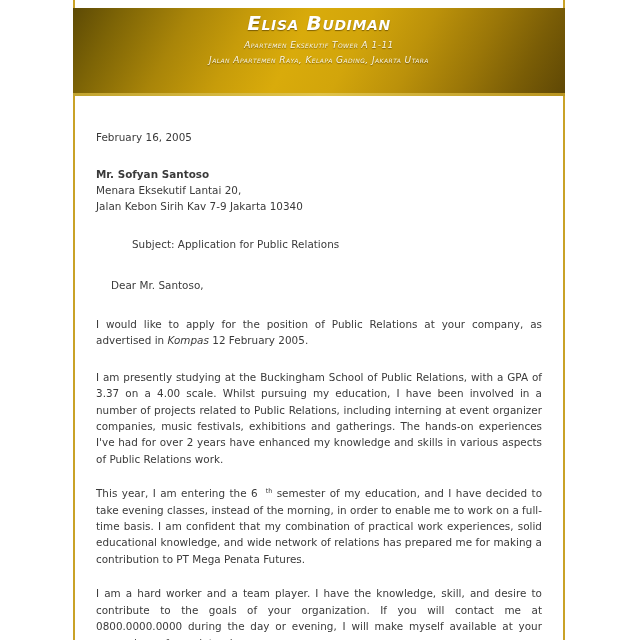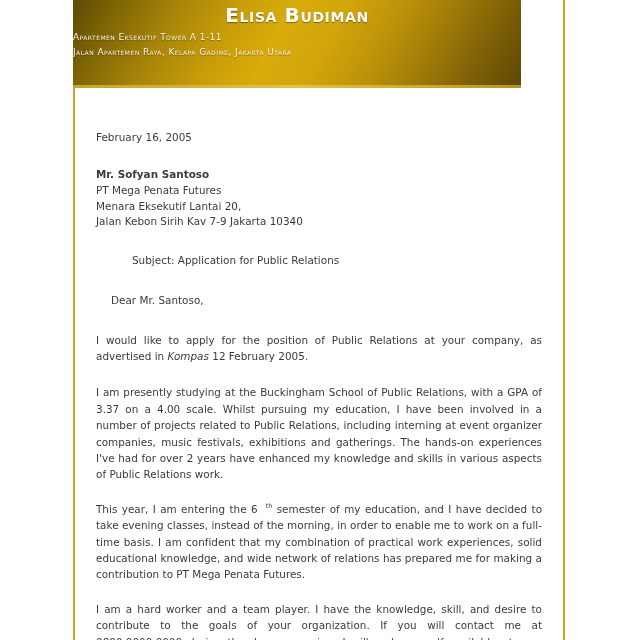--- a/index.html
+++ b/index.html
@@ -23,37 +23,38 @@
     background: #ffffff;
     border-left: 2px solid #c9a227;
     border-right: 2px solid #c9a227;
     box-sizing: border-box;
   }
 
   
   .letterhead {
     position: absolute;
     left: 73px;
-    top: 0;
-    width: 448px;
+    top: 8px;
+    width: 492px;
     height: 88px;
     background:
       linear-gradient(118deg,
         #5d4a05 0%,
         #7d6406 9%,
         #a98509 22%,
         #c79c0a 34%,
         #d9ab0b 45%,
         #d2a50b 56%,
         #bb910a 68%,
         #9a7608 80%,
         #7a5d06 90%,
         #5e4705 100%);
     box-sizing: border-box;
     overflow: hidden;
+    font-style: italic;
   }
   .letterhead::after {
     content: "";
     position: absolute;
     left: 0; right: 0; bottom: 0;
     height: 3px;
     background: linear-gradient(90deg, #c2a42f, #e0c34a, #b8941f);
   }
 
   .lh-name {
@@ -66,20 +67,21 @@
     font-variant: small-caps;
     margin-top: 3px;
     line-height: 24px;
     text-shadow: 0 1px 1px rgba(60,42,0,0.55);
   }
 
   .lh-lines {
     margin-top: 3px;
   }
   .lh-line {
+    text-align: center;
     color: #fbf6e4;
     font-size: 9px;
     font-variant: small-caps;
     letter-spacing: 0.45px;
     line-height: 14.5px;
     text-shadow: 0 1px 1px rgba(60,42,0,0.5);
   }
   .lh-line.contact {
     font-size: 9.5px;
     letter-spacing: 0.3px;
@@ -133,21 +135,20 @@
     <div class="lh-line">Jalan Apartemen Raya, Kelapa Gading, Jakarta Utara</div>
   </div>
 </div>
 
 <div class="body-wrap">
 
   <div class="date-line">February 16, 2005</div>
 
   <div class="recipient">
     <div class="r-line r-name">Mr. Sofyan Santoso</div>
-    <div class="r-line">PT Mega Penata Futures</div>
     <div class="r-line">Menara Eksekutif Lantai 20,</div>
     <div class="r-line">Jalan Kebon Sirih Kav 7-9 Jakarta 10340</div>
   </div>
 
   <div class="subject-line">Subject: Application for Public Relations</div>
 
   <div class="salutation">Dear Mr. Santoso,</div>
 
   <p class="para first"><span>I would like to apply for the position of Public Relations at your company, as advertised in </span><em class="pub">Kompas</em><span> 12 February 2005.</span></p>
 

